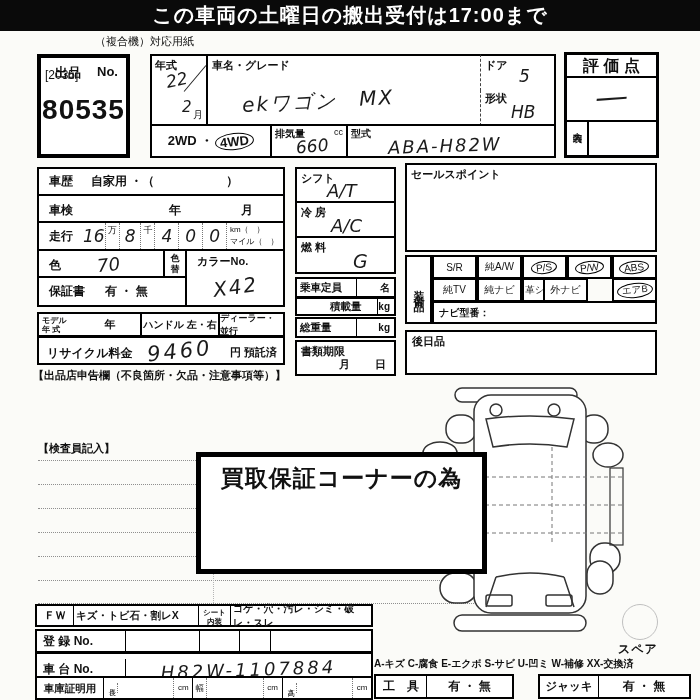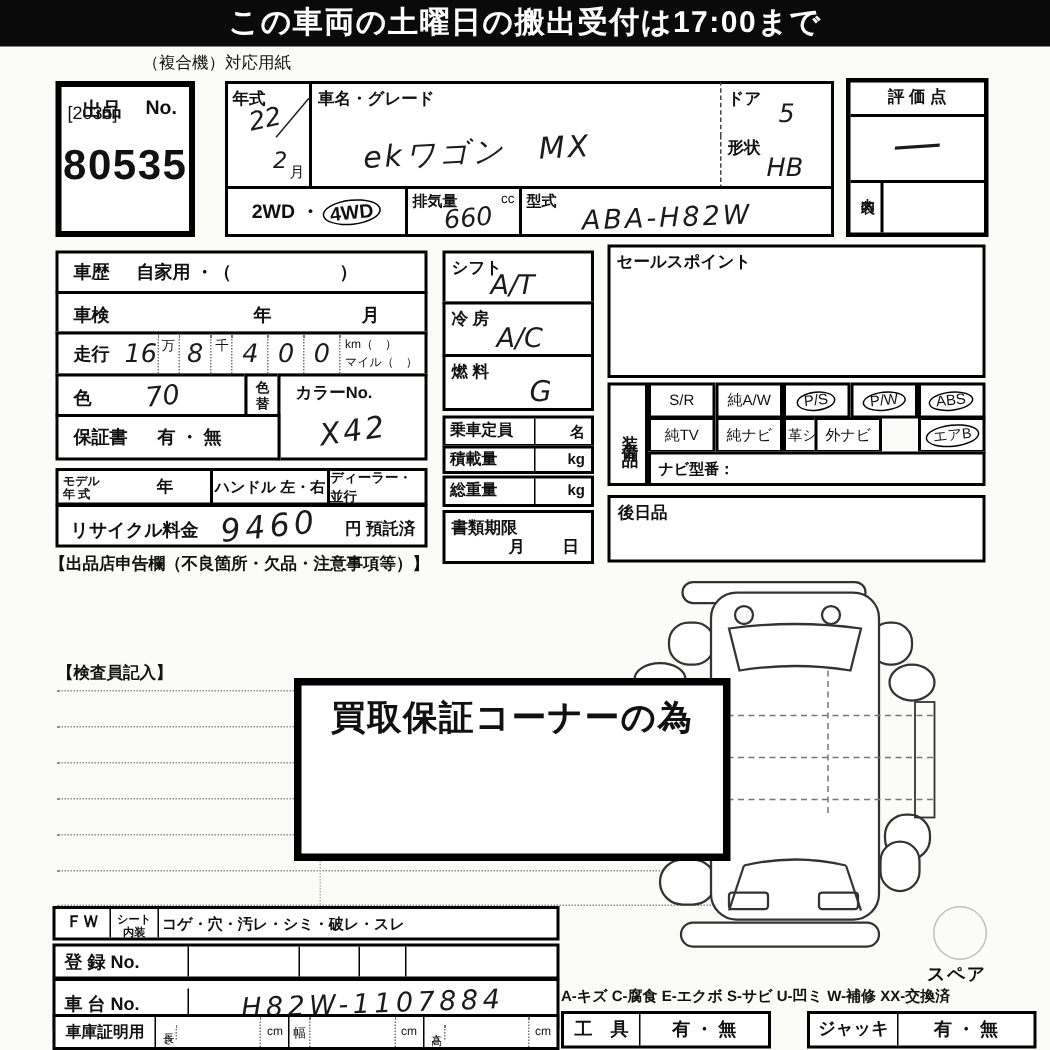--- a/index.html
+++ b/index.html
@@ -57,21 +57,21 @@
     <span class="abs lb" style="left:3px;top:1px;font-size:10px;">排気量</span>
     <span class="abs" style="right:3px;top:1px;font-size:9px;">cc</span>
     <span class="abs hw" style="left:24px;top:10px;font-size:17px;transform:rotate(-5deg);">660</span>
   </div>
   <div class="c" style="left:346px;top:124px;width:210px;height:34px;">
     <span class="abs lb" style="left:3px;top:1px;font-size:10px;">型式</span>
     <span class="abs hw" style="left:40px;top:9px;font-size:18px;letter-spacing:2px;transform:rotate(-2deg);">ABA-H82W</span>
   </div>
 
   <div class="c" style="left:564px;top:52px;width:95px;height:106px;border-width:3px;">
-    <div style="height:21px;border-bottom:2px solid #000;text-align:center;font-size:11px;font-weight:bold;line-height:21px;">評 価 点</div>
+    <div style="height:21px;border-bottom:2px solid #000;text-align:center;font-size:16px;font-weight:bold;line-height:21px;">評 価 点</div>
     <div class="abs hw" style="left:0;top:24px;width:100%;text-align:center;font-size:30px;transform:rotate(-4deg);">―</div>
     <div class="abs" style="left:0;bottom:0;width:20px;height:33px;border-top:2px solid #000;border-right:2px solid #000;">
       <span class="vtext lb" style="display:block;margin:2px auto 0;font-size:9.5px;">内装</span>
     </div>
     <div class="abs" style="left:20px;bottom:0;width:69px;height:33px;border-top:2px solid #000;"></div>
   </div>
 
   <div class="c flex" style="left:37px;top:167px;width:248px;height:29px;">
     <span class="lb" style="margin-left:10px;font-size:12px;">車歴</span>
     <span style="margin-left:18px;font-size:12px;font-weight:bold;">自家用 ・（　　　　　　）</span>
@@ -140,21 +140,21 @@
     <span class="abs hw" style="left:34px;top:12px;font-size:18px;">A/C</span>
   </div>
   <div class="c" style="left:295px;top:236px;width:101px;height:38px;">
     <span class="abs lb" style="left:4px;top:2px;font-size:11px;">燃 料</span>
     <span class="abs hw" style="left:56px;top:12px;font-size:19px;">G</span>
   </div>
   <div class="c flex" style="left:295px;top:277px;width:101px;height:21px;">
     <span class="lb" style="width:56px;padding-left:3px;font-size:10.5px;border-right:1px solid #000;line-height:17px;">乗車定員</span>
     <span style="flex:1;text-align:right;padding-right:4px;font-size:10px;font-weight:bold;">名</span>
   </div>
-  <div class="c flex" style="left:295px;top:297px;width:101px;height:19px;">
+  <div class="c flex" style="left:295px;top:297px;width:101px;height:19px;padding-left:30px;">
     <span class="lb" style="width:56px;padding-left:3px;font-size:10.5px;border-right:1px solid #000;line-height:17px;">積載量</span>
     <span style="flex:1;text-align:right;padding-right:4px;font-size:10px;font-weight:bold;">kg</span>
   </div>
   <div class="c flex" style="left:295px;top:317px;width:101px;height:21px;">
     <span class="lb" style="width:56px;padding-left:3px;font-size:10.5px;border-right:1px solid #000;line-height:17px;">総重量</span>
     <span style="flex:1;text-align:right;padding-right:4px;font-size:10px;font-weight:bold;">kg</span>
   </div>
   <div class="c" style="left:295px;top:340px;width:101px;height:36px;">
     <span class="abs lb" style="left:4px;top:2px;font-size:11px;">書類期限</span>
     <span class="abs lb" style="left:42px;bottom:2px;font-size:11px;">月</span>
@@ -248,20 +248,21 @@
     <div style="margin-top:6px;font-size:23px;font-weight:bold;letter-spacing:1px;">買取保証コーナーの為</div>
   </div>
 
   <div class="abs" style="left:622px;top:604px;width:34px;height:34px;border:1.5px solid #c0c0c0;border-radius:50%;"></div>
   <div class="abs lb" style="left:618px;top:641px;font-size:12px;letter-spacing:1px;">スペア</div>
 
   <div class="abs lb" style="left:374px;top:657px;font-size:10px;">A-キズ C-腐食 E-エクボ S-サビ U-凹ミ W-補修 XX-交換済</div>
 
   <div class="c flex" style="left:35px;top:604px;width:338px;height:23px;">
     <span class="lb" style="width:36px;text-align:center;font-size:11px;border-right:1px solid #000;line-height:19px;">ＦＷ</span>
+    <span class="lb" style="width:122px;padding-left:2px;font-size:10.5px;border-right:1px solid #000;line-height:19px;">キズ・トビ石・割レX</span>
     <span style="width:32px;text-align:center;font-size:7.5px;font-weight:bold;line-height:9px;border-right:1px solid #000;height:100%;box-sizing:border-box;padding-top:2px;">
       <span style="display:block;">シート</span>
       <span style="display:block;">内装</span>
     </span>
     <span class="lb" style="flex:1;padding-left:2px;font-size:10px;">コゲ・穴・汚レ・シミ・破レ・スレ</span>
   </div>
 
   <div class="c flex" style="left:35px;top:629px;width:338px;height:24px;">
     <span class="lb" style="width:82px;padding-left:6px;font-size:12px;border-right:1px solid #000;line-height:20px;">登 録 No.</span>
     <span class="abs" style="left:162px;top:0;height:100%;border-left:1px solid #000;"></span>

